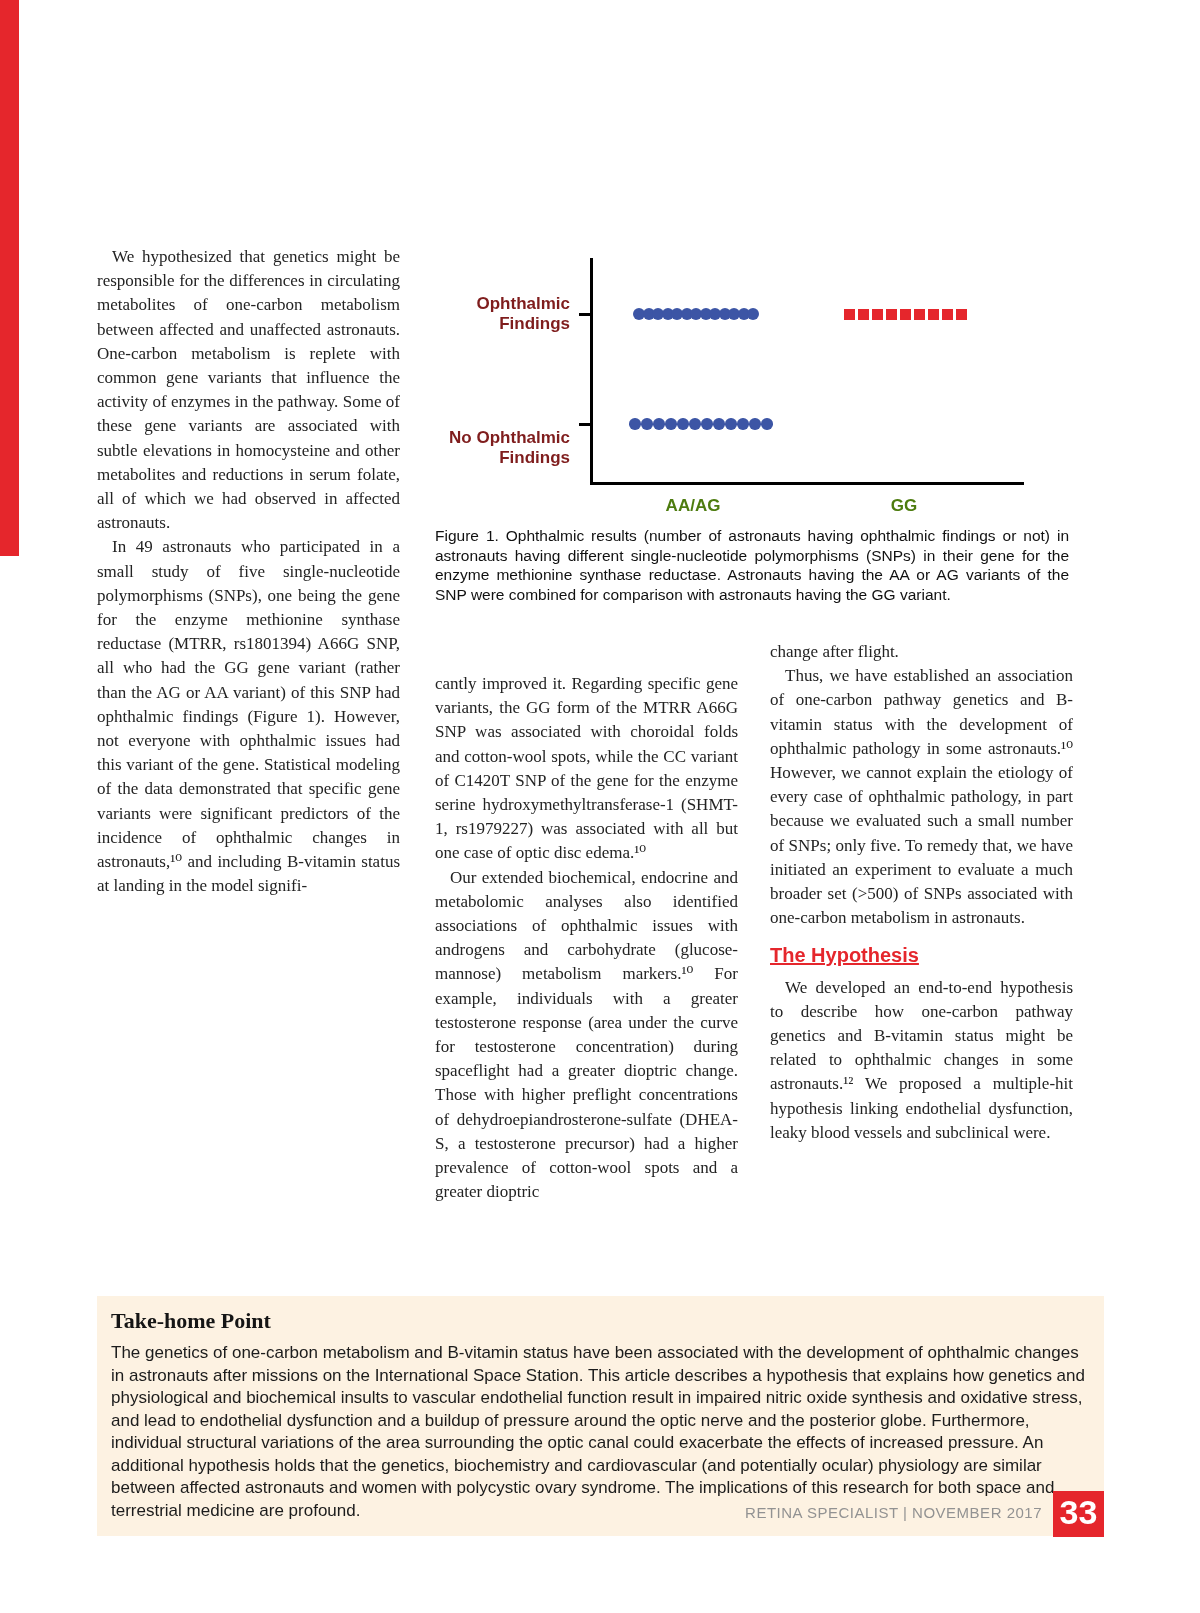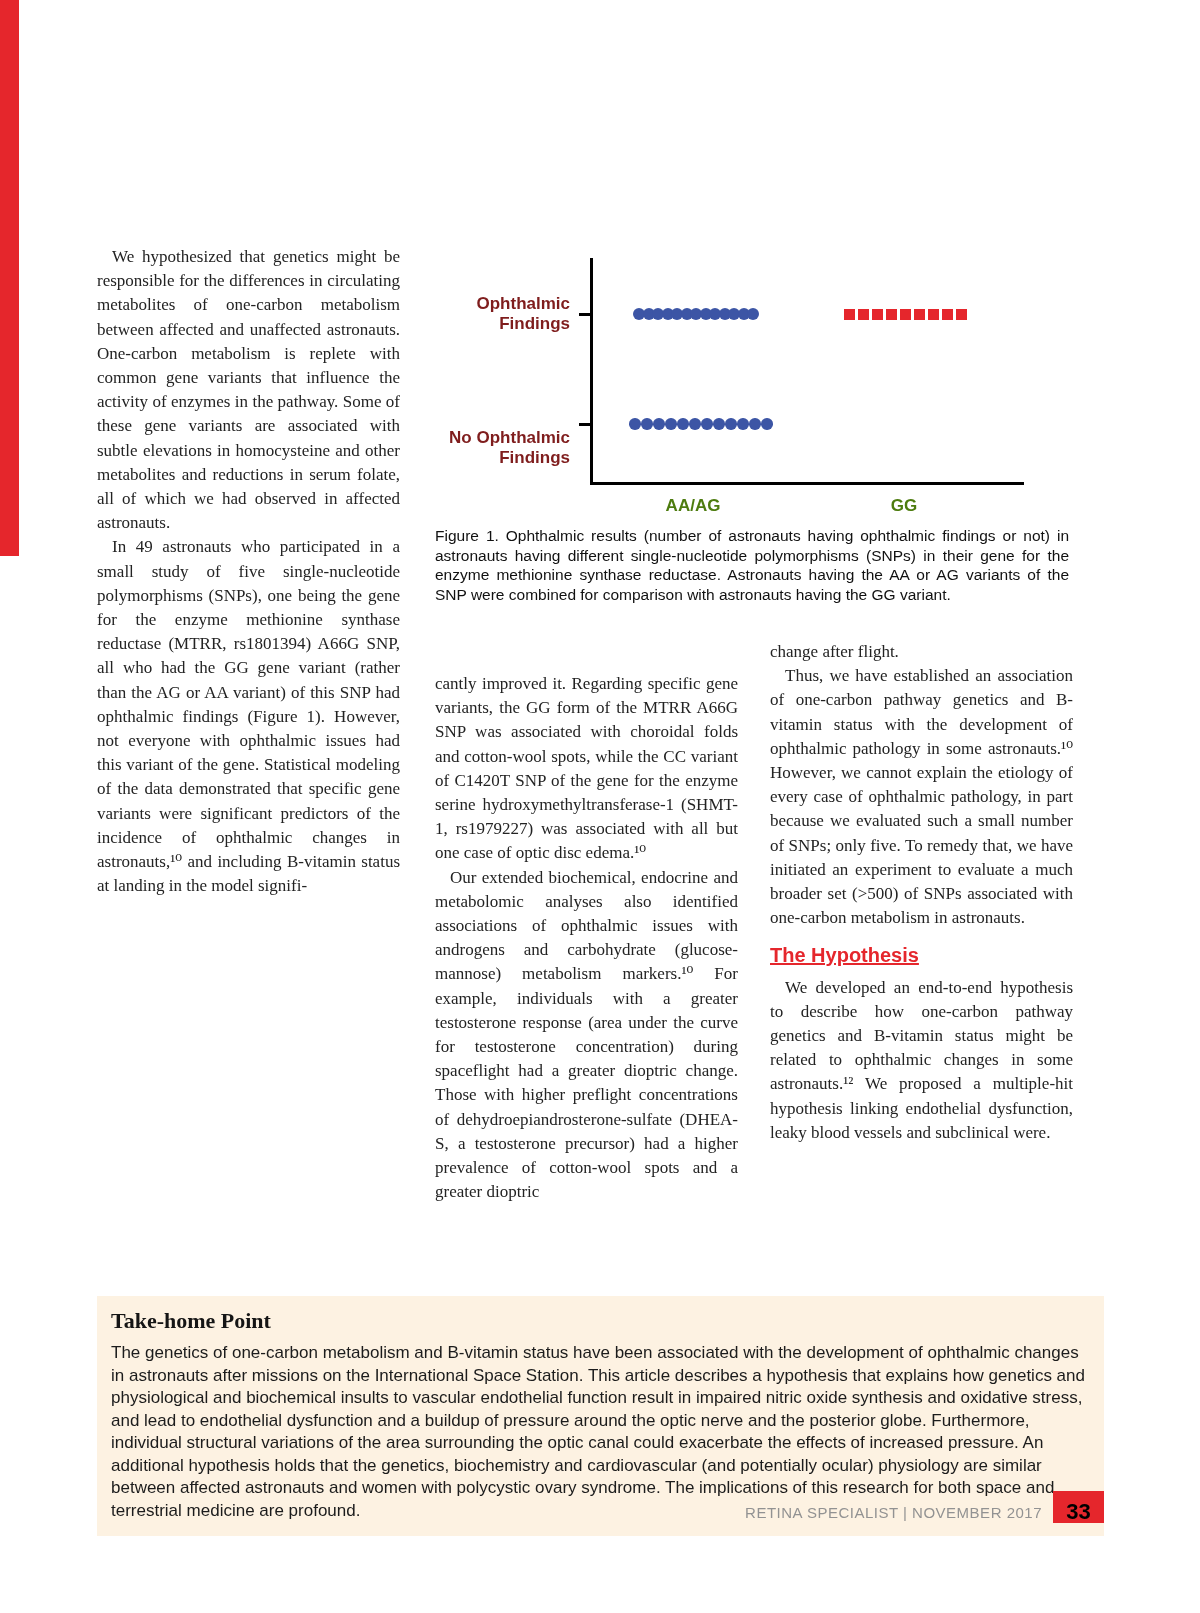--- a/index.html
+++ b/index.html
@@ -70,23 +70,23 @@
     font-family:Liberation Sans, sans-serif; font-size:17px; line-height:22.5px; color:#1c1c1c;
   }
 
   
   .footer-text {
     position:absolute; top:1504px; right:158px;
     font-family:"Liberation Sans",sans-serif; font-size:15px; letter-spacing:0.5px;
     color:var(--footer_gray,#929292);
   }
   .pagenum {
-    position:absolute; left:1053px; top:1491px; width:51px; height:32px;
-    background:var(--accent_red,#e5262c); color:#000000; text-align:center;
-    font-family:"Liberation Sans",sans-serif; font-weight:bold; font-size:22px; line-height:42px;
+    position:absolute; left:1053px; top:1491px; width:51px; height:46px;
+    background:var(--accent_red,#e5262c); color:#ffffff; text-align:center;
+    font-family:"Liberation Sans",sans-serif; font-weight:bold; font-size:34px; line-height:42px;
   }
 </style>
 </head>
 <body>
 
 <div class="red-bar"></div>
 
 <section class="col col1">
   <p class="ind">We hypothesized that genetics might be responsible for the differences in circulating metabolites of one-carbon metabolism between affected and unaffected astronauts. One-carbon metabolism is replete with common gene variants that influence the activity of enzymes in the pathway. Some of these gene variants are associated with subtle elevations in homocysteine and other metabolites and reductions in serum folate, all of which we had observed in affected astronauts.</p>
   <p class="ind">In 49 astronauts who participated in a small study of five single-nucleotide polymorphisms (SNPs), one being the gene for the enzyme methionine synthase reductase (MTRR, rs1801394) A66G SNP, all who had the GG gene variant (rather than the AG or AA variant) of this SNP had ophthalmic findings (Figure 1). However, not everyone with ophthalmic issues had this variant of the gene. Statistical modeling of the data demonstrated that specific gene variants were significant predictors of the incidence of ophthalmic changes in astronauts,¹⁰ and including B-vitamin status at landing in the model signifi-</p>

